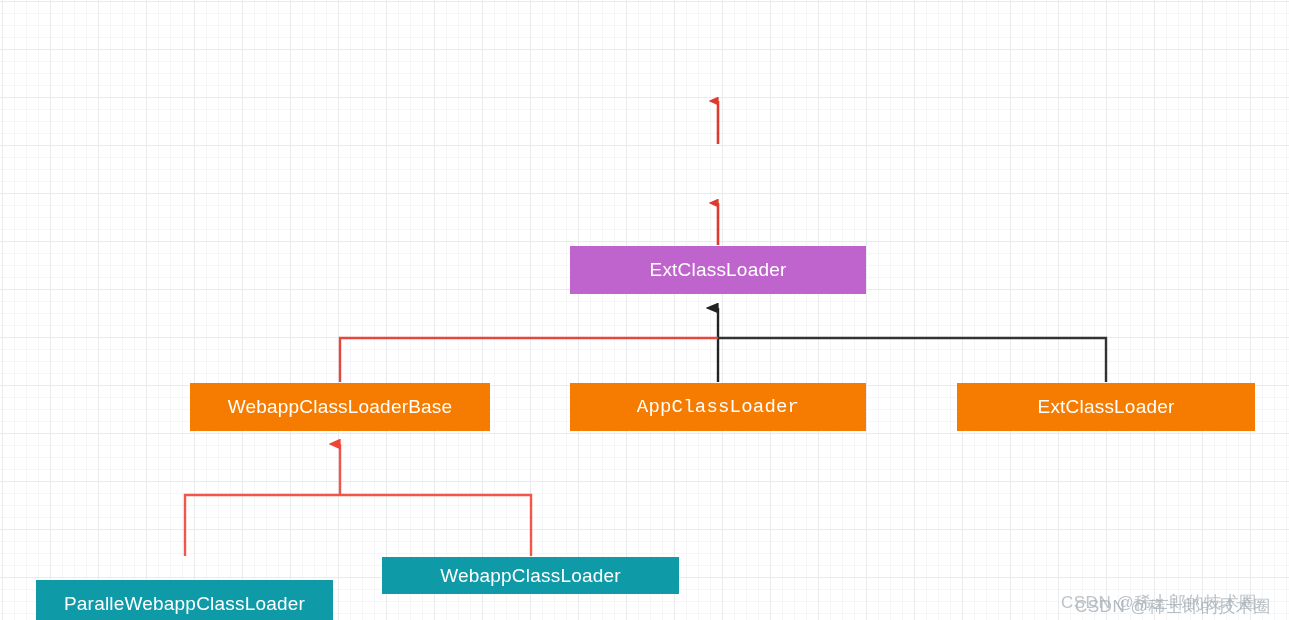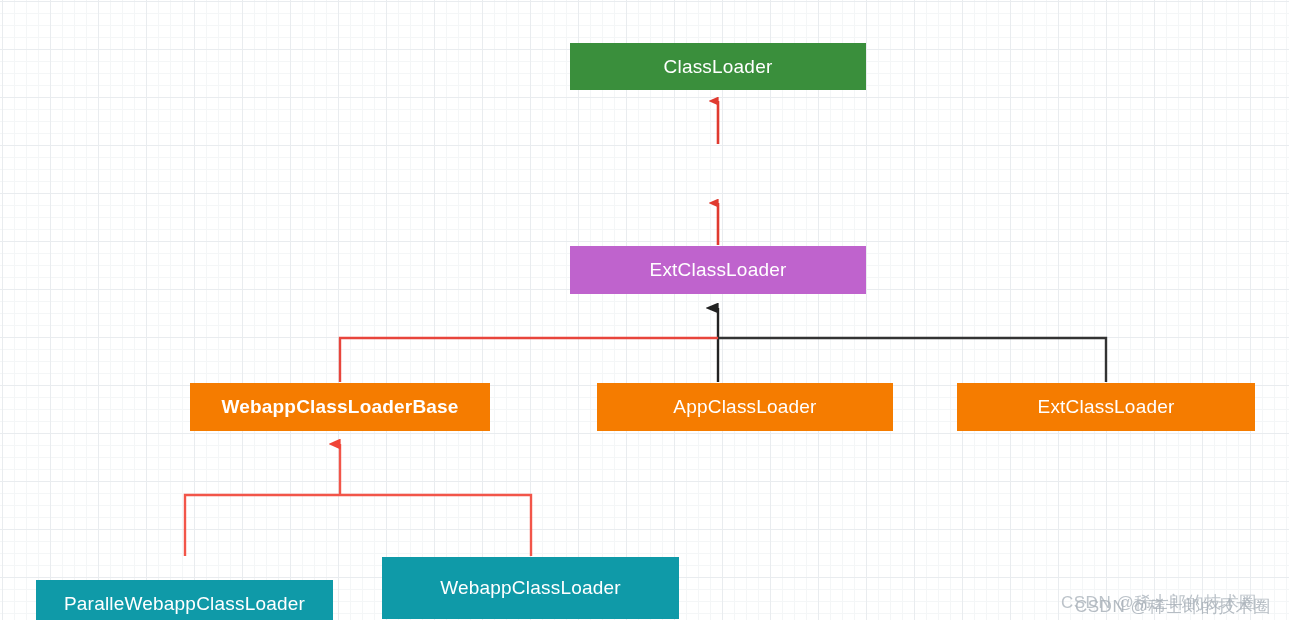--- a/index.html
+++ b/index.html
@@ -99,45 +99,42 @@
 
     <g>
       <path d="M531,556 L531,495 L340,495" fill="none" stroke="#f25549" stroke-width="2.4"></path>
     </g>
 
     <g>
       <line x1="340" y1="495" x2="340" y2="444" stroke="#f25549" stroke-width="2.4" marker-end="url(#ah-red2)"></line>
     </g>
   </svg>
 
-  <div class="node" style="left:570px; top:43px; width:296px; height:47px; background:#3a8f3c;">
-    <span>ClassLoader</span>
-  </div>
 
 
   <div class="node" style="left:570px; top:246px; width:296px; height:48px; background:#bf63cd;">
     <span>ExtClassLoader</span>
   </div>
 
-  <div class="node" style="left:190px; top:383px; width:300px; height:48px; background:#f57c00;font-weight:bold;">
+  <div class="node" style="left:190px; top:383px; width:300px; height:48px; background:#f57c00;">
     <span>WebappClassLoaderBase</span>
   </div>
 
-  <div class="node" style="left:597px; top:383px; width:296px; height:48px; background:#f57c00;">
+  <div class="node" style="left:570px; top:383px; width:296px; height:48px; background:#f57c00;font-family:Liberation Mono, monospace;">
     <span>AppClassLoader</span>
   </div>
 
   <div class="node" style="left:957px; top:383px; width:298px; height:48px; background:#f57c00;">
     <span>ExtClassLoader</span>
   </div>
 
   <div class="node" style="left:36px; top:557px; width:297px; height:47px; background:#0f9aa8;margin-top:23px;">
     <span>ParalleWebappClassLoader</span>
   </div>
 
-  <div class="node" style="left:382px; top:557px; width:297px; height:62px; background:#0f9aa8;">
+  <div class="node" style="left:382px; top:557px; width:297px; height:37px; background:#0f9aa8;">
     <span>WebappClassLoader</span>
   </div>
 
   <div class="watermark" style="left:1061px; top:591px;">CSDN @稀士郎的技术圈</div>
   <div class="watermark layer2" style="left:1075px; top:595px;">CSDN @稀士郎的技术圈</div>
 
 </div>
 
 </body></html>

